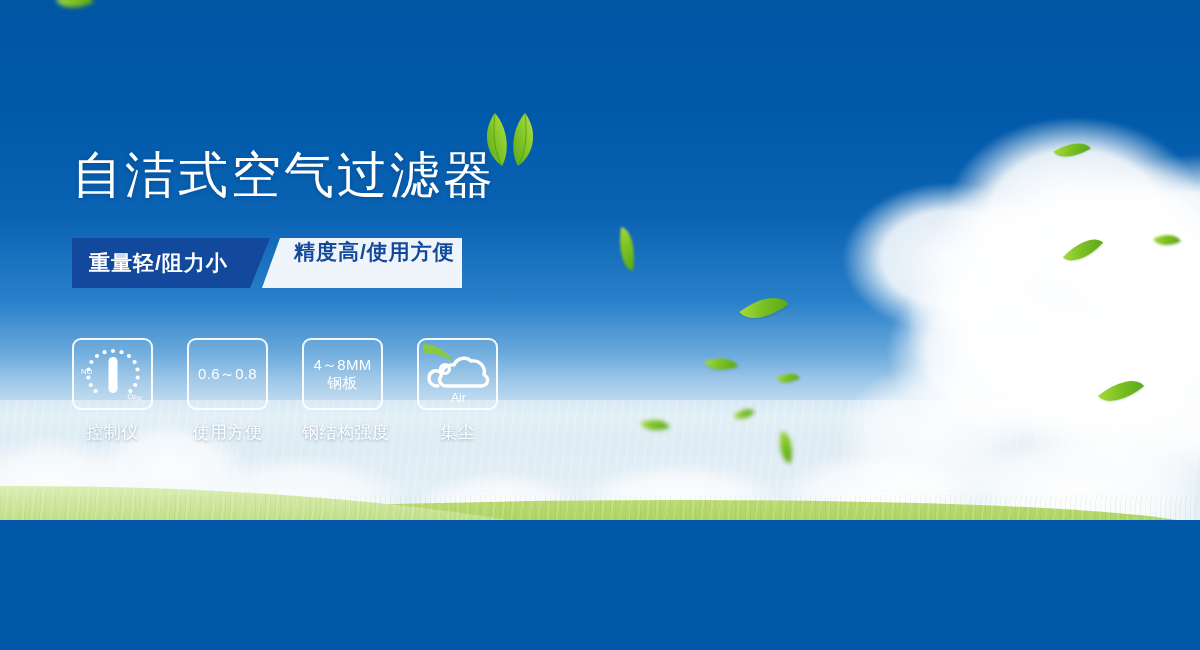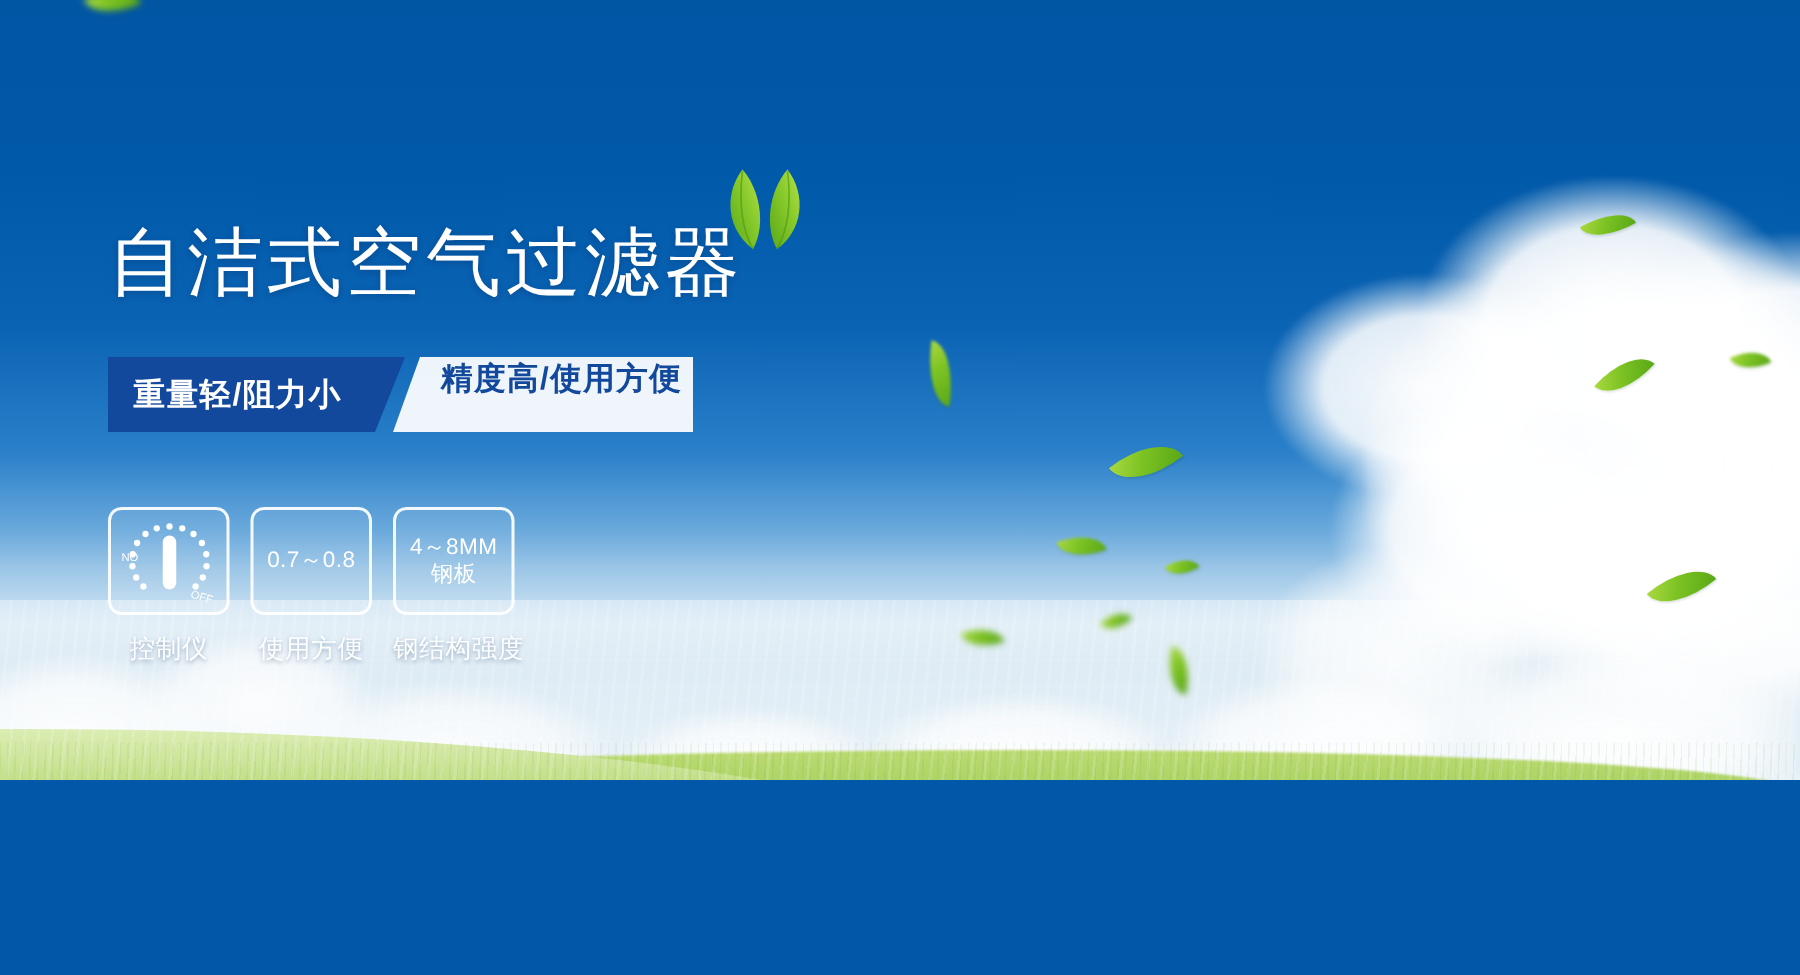--- a/index.html
+++ b/index.html
@@ -136,21 +136,21 @@
     clip-path:polygon(18px 0, 200px 0, 200px 50px, 0 50px);
     display:flex; 
   }
   .sub-right span {
     margin-left:32px; color:#13499c; font-size:21px; letter-spacing:1px; font-weight:700;
   }
 
   
   .features {
     position:absolute; left:72px; top:338px;
-    display:flex; gap:14px;
+    display:flex; gap:34px;
   }
   .feature { width:81px; text-align:center; }
   .feat-box {
     width:81px; height:72px;
     border:2px solid rgba(255,255,255,.92);
     border-radius:9px;
     background:rgba(255,255,255,.07);
     display:flex; align-items:center; justify-content:center;
     position:relative; overflow:hidden;
   }
@@ -245,32 +245,46 @@
           <text x="4" y="31" font-family="Liberation Sans, sans-serif" font-size="7.5" fill="#ffffff">NO</text>
           <text x="50" y="57" font-family="Liberation Sans, sans-serif" font-size="7.5" fill="#ffffff" transform="rotate(16 56 55)">OFF</text>
         </svg>
       </div>
       <div class="feat-label">控制仪</div>
     </div>
 
     <div class="feature">
       <div class="feat-box">
         <div class="feat-text">
-          <div>0.7～0.8</div>
+          <div>0.6～0.8</div>
         </div>
       </div>
       <div class="feat-label">使用方便</div>
     </div>
 
 
     <div class="feature">
       <div class="feat-box">
         <div class="feat-text">
           <div>4～8MM</div>
           <div>钢板</div>
         </div>
       </div>
       <div class="feat-label">钢结构强度</div>
     </div>
 
+    <div class="feature">
+      <div class="feat-box">
+        <svg width="70" height="64" viewBox="0 0 70 64">
+          <path d="M0 2 C14 2 24 10 30 20 C22 14 10 10 0 12 Z" fill="#8ccc2e" opacity=".9"></path>
+          <g fill="none" stroke="#ffffff" stroke-width="3.4" stroke-linejoin="round" stroke-linecap="round">
+            <path d="M18 34 C18 27 24 22 31 23 C34 16 43 14 48 19 C57 18 63 25 61 33 C66 35 66 43 59 44 L24 44 C17 44 15 38 18 34 Z"></path>
+            <path d="M17 30 C12 27 6 30 6 36 C6 41 10 44 15 44"></path>
+            <circle cx="22" cy="27" r="4.4"></circle>
+          </g>
+          <text x="28" y="60" font-family="Liberation Sans, sans-serif" font-size="12" fill="#ffffff">Air</text>
+        </svg>
+      </div>
+      <div class="feat-label">集尘</div>
+    </div>
 
   </div>
 </div>
 
 </body></html>

